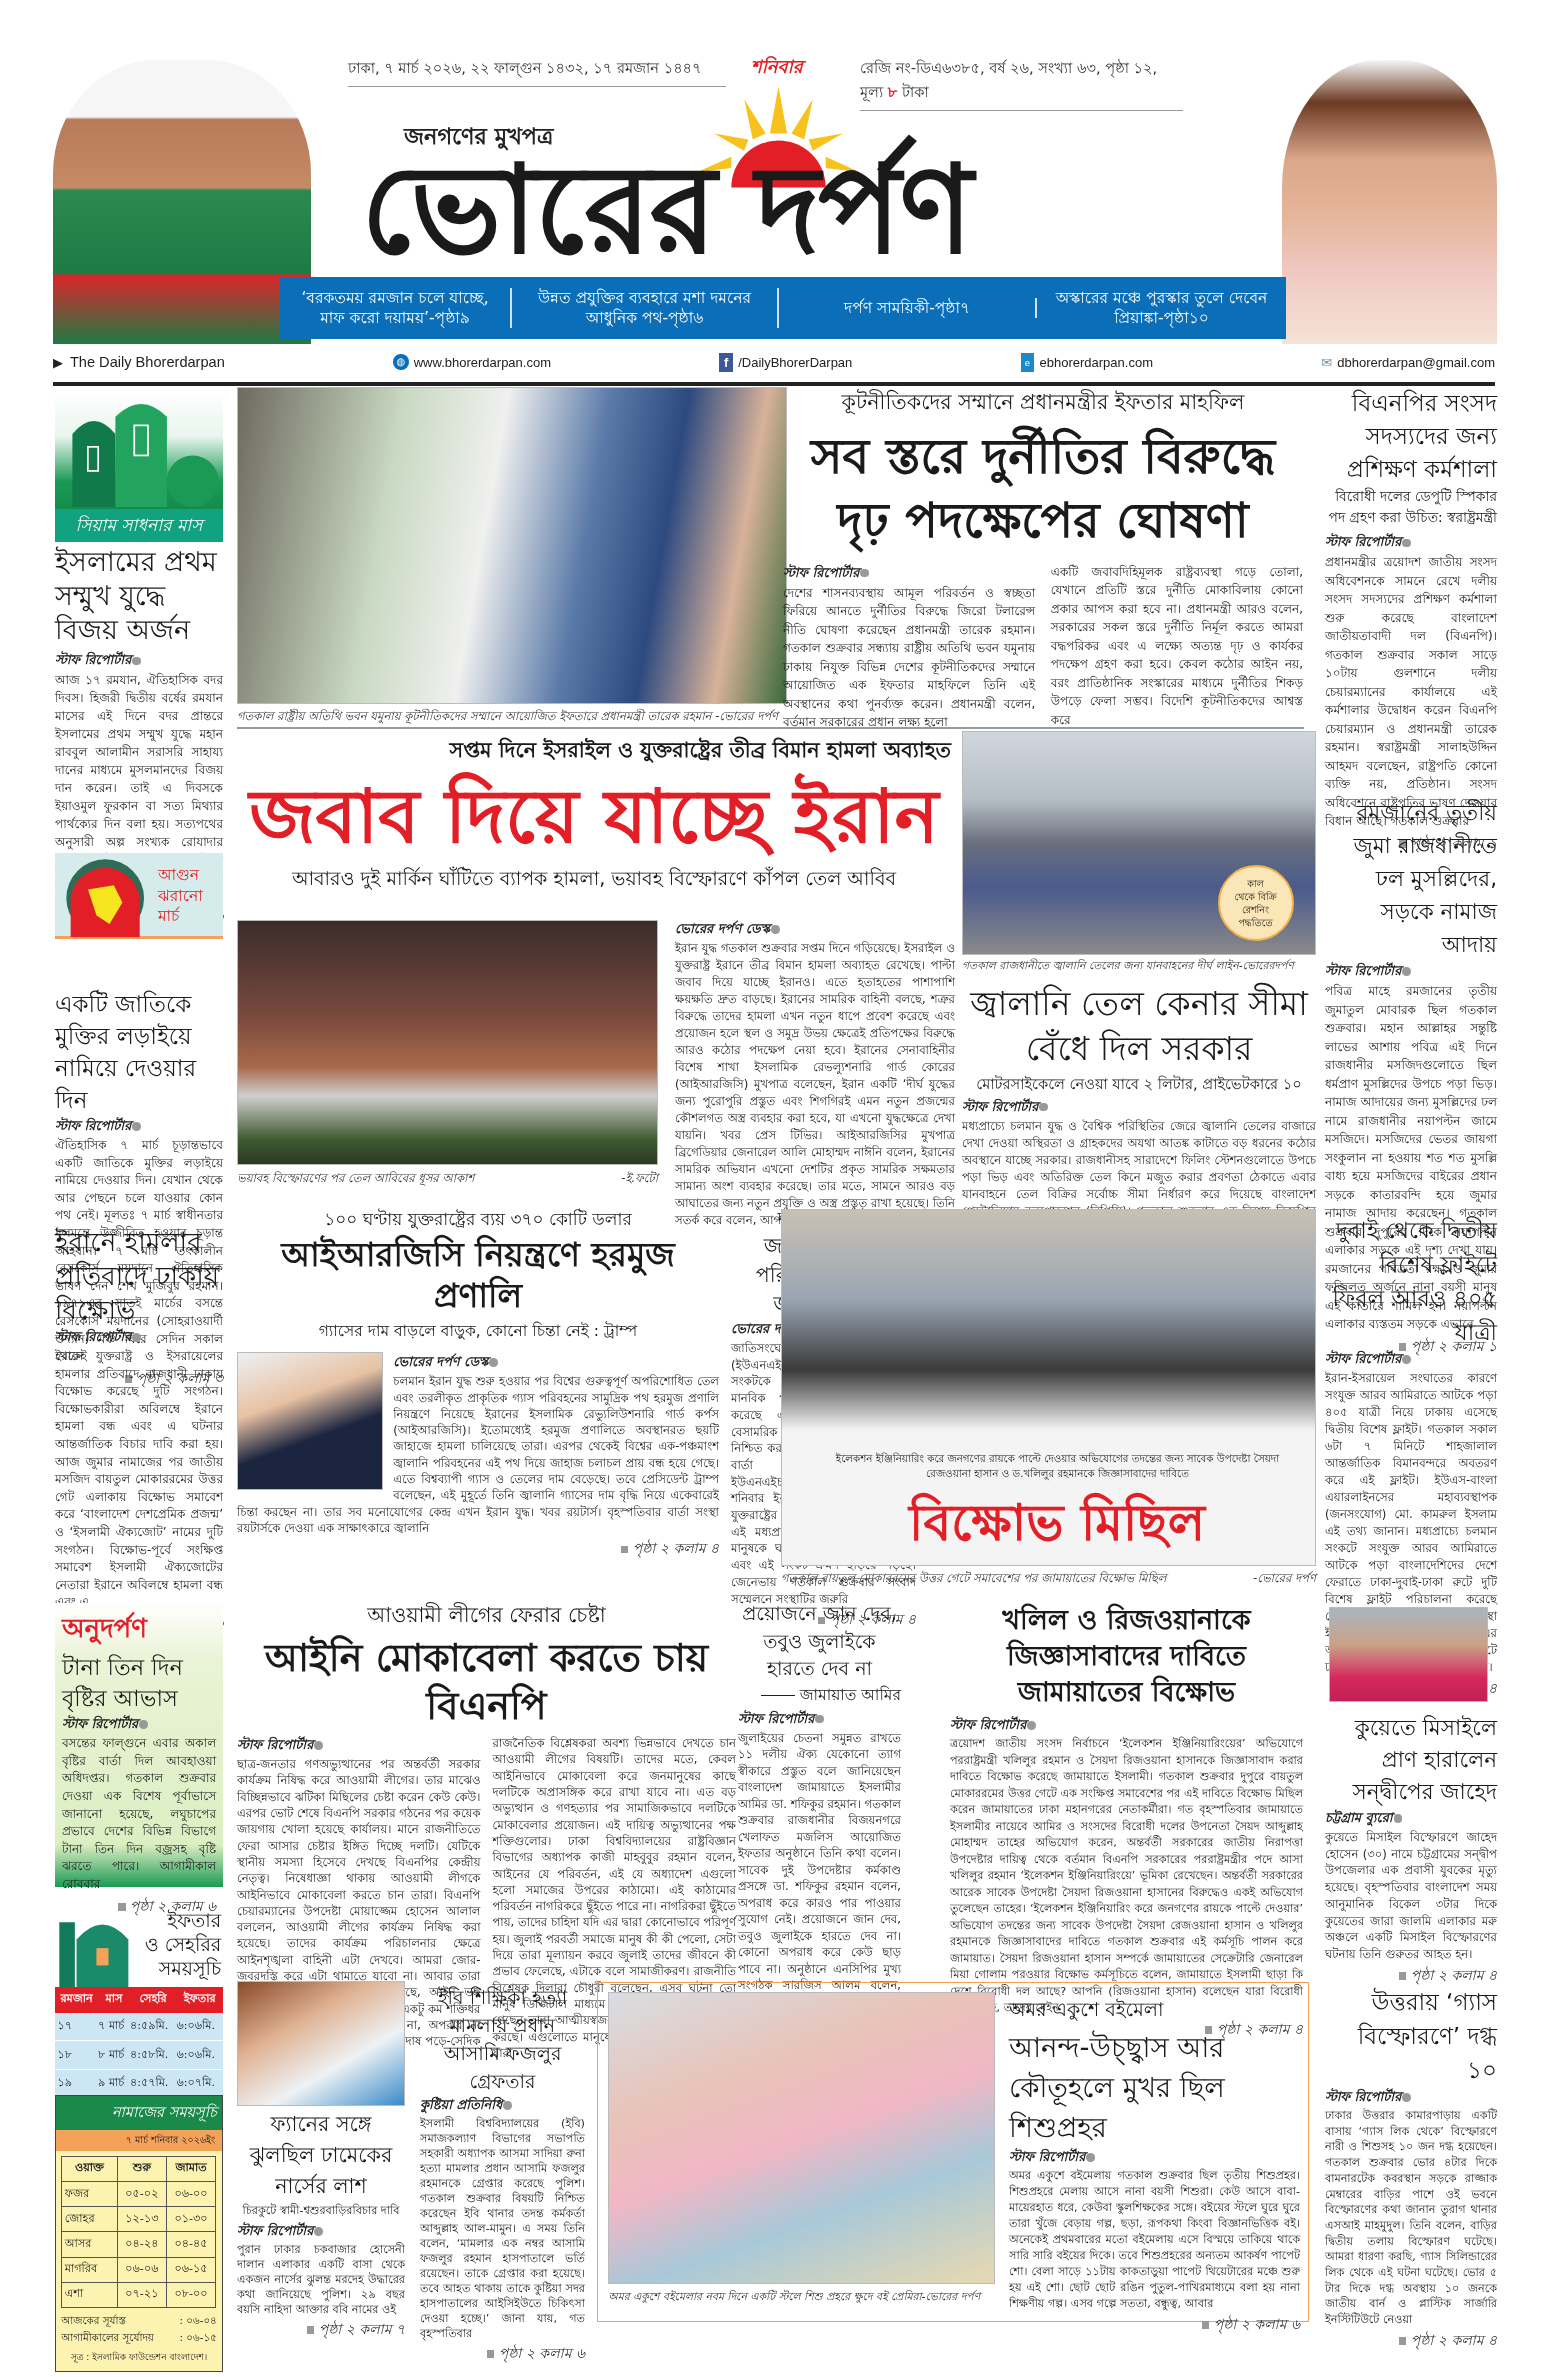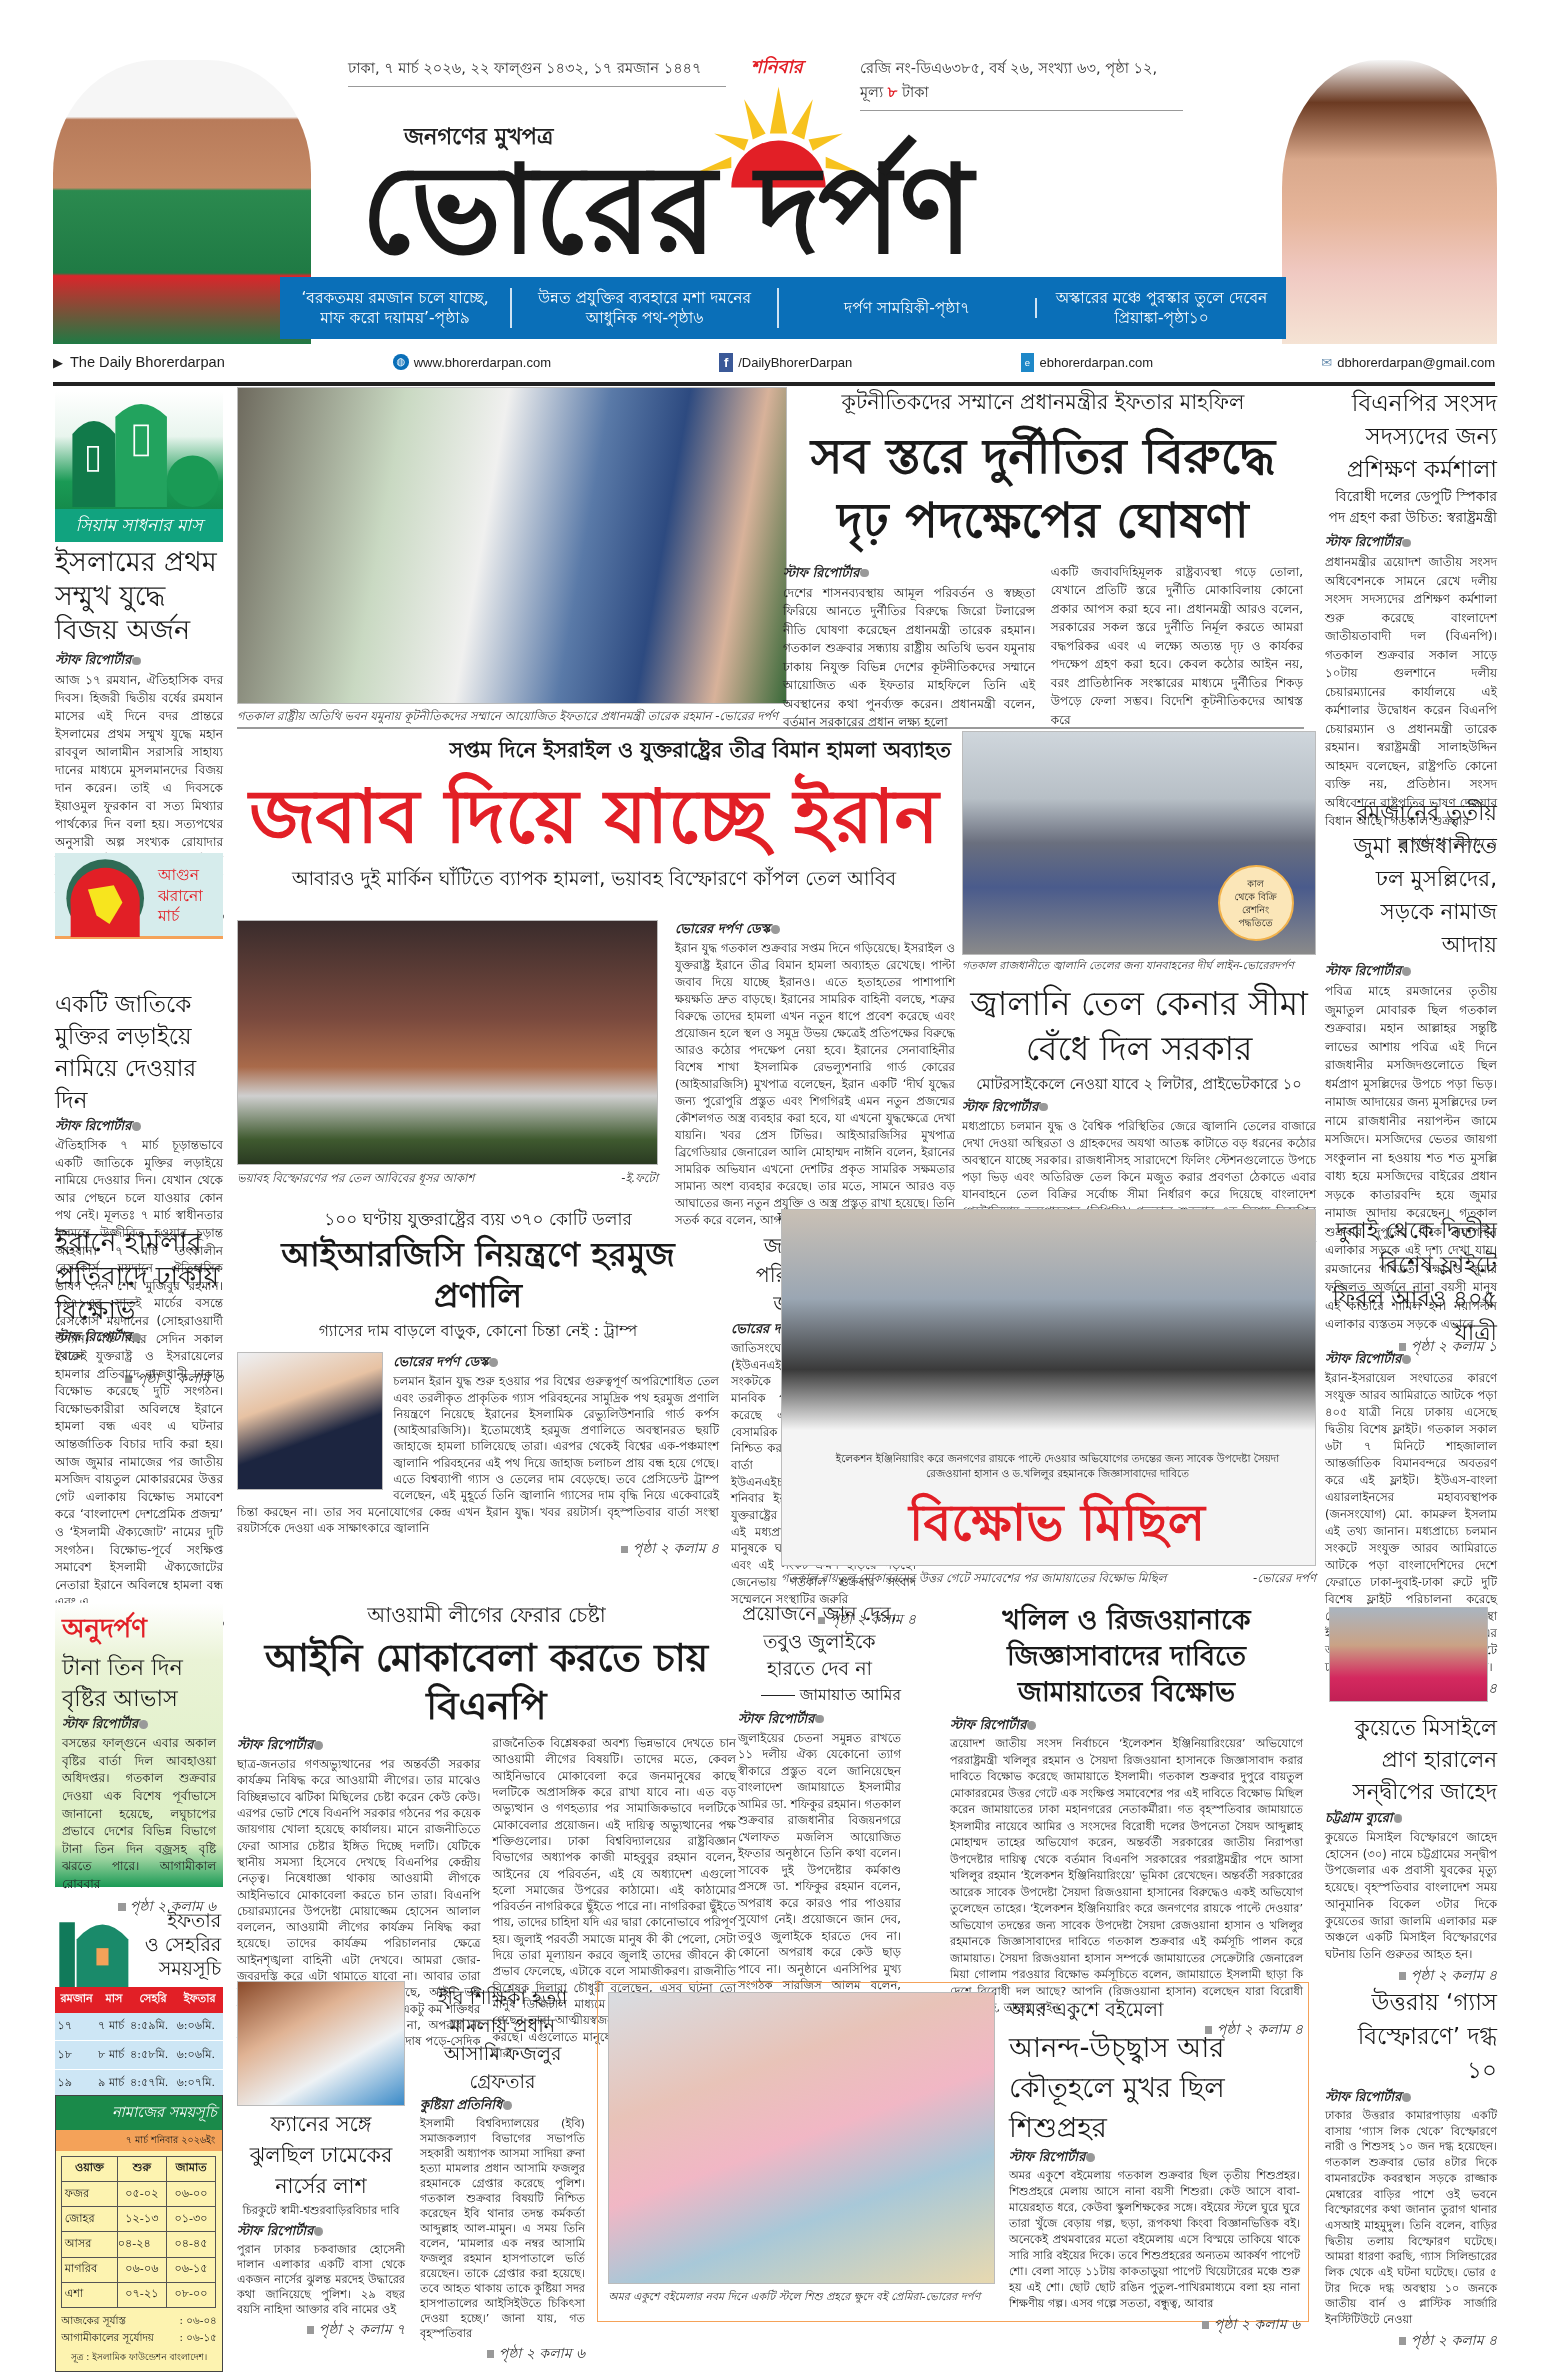--- a/index.html
+++ b/index.html
@@ -206,21 +206,21 @@
           <td style="border:0.9px solid #555;text-align:center">০৫-০২</td>
           <td style="border:0.9px solid #555;text-align:center">০৬-০০</td>
         </tr>
     <tr>
           <td style="border:0.9px solid #555;padding:2.6px">জোহর</td>
           <td style="border:0.9px solid #555;text-align:center">১২-১৩</td>
           <td style="border:0.9px solid #555;text-align:center">০১-৩০</td>
         </tr>
     <tr>
           <td style="border:0.9px solid #555;padding:2.6px">আসর</td>
-          <td style="border:0.9px solid #555;">০৪-২৪</td>
+          <td style="border:0.9px solid #555;text-align:center">০৪-২৪</td>
           <td style="border:0.9px solid #555;text-align:center">০৪-৪৫</td>
         </tr>
     <tr>
           <td style="border:0.9px solid #555;padding:2.6px">মাগরিব</td>
           <td style="border:0.9px solid #555;text-align:center">০৬-০৬</td>
           <td style="border:0.9px solid #555;text-align:center">০৬-১৫</td>
         </tr>
     <tr>
           <td style="border:0.9px solid #555;padding:2.6px">এশা</td>
           <td style="border:0.9px solid #555;text-align:center">০৭-২১</td>

